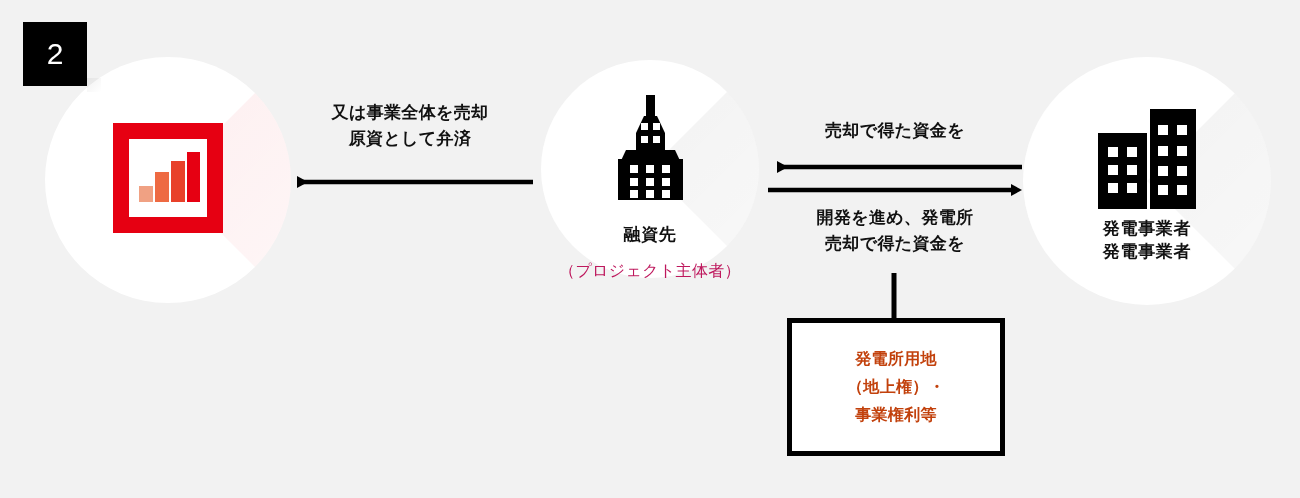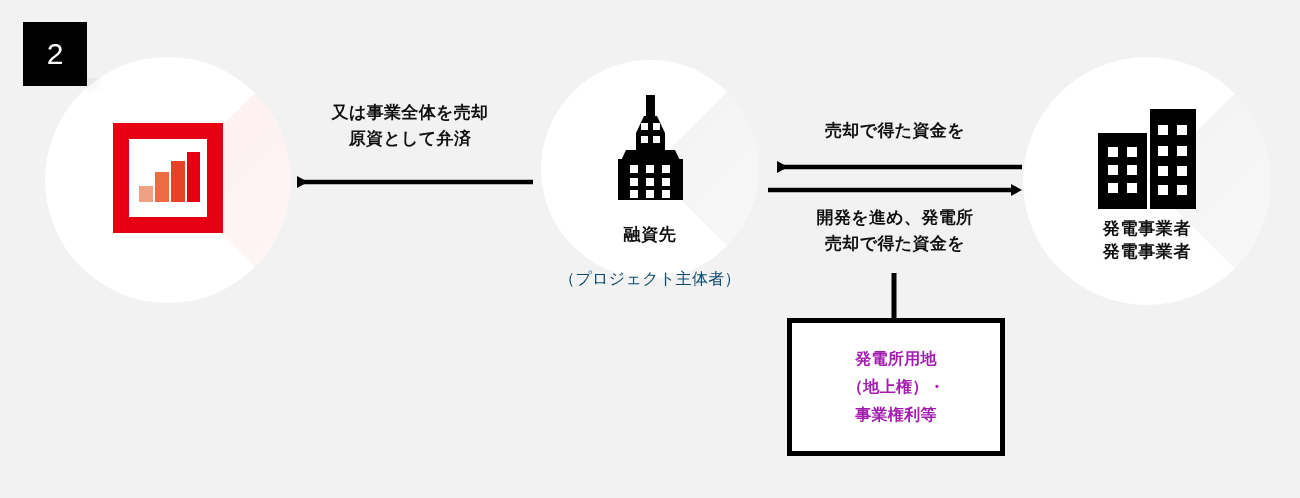--- a/index.html
+++ b/index.html
@@ -111,22 +111,22 @@
     font-size: 17px;
     font-weight: bold;
     letter-spacing: 0.04em;
     line-height: 1.35;
   }
   .caption-sub {
     font-size: 16px;
     font-weight: 400;
     letter-spacing: 0.02em;
     line-height: 1.5;
-    margin-top: 20px;
-    color: #0c4a6e;
+    margin-top: 12px;
+    color: #be185d;
   }
 
   
   .flow-label {
     position: absolute;
     text-align: center;
     font-size: 17px;
     font-weight: bold;
     letter-spacing: 0.02em;
     line-height: 1.55;
@@ -159,21 +159,21 @@
     display: flex;
     align-items: center;
     justify-content: center;
   }
   .asset-box-text {
     text-align: center;
     font-size: 16px;
     font-weight: bold;
     line-height: 1.75;
     letter-spacing: 0.02em;
-    color: #a21caf;
+    color: #c2410c;
     white-space: nowrap;
   }
 </style>
 </head>
 <body>
 
 <div id="stage">
 
   <div class="step-badge-shadow"></div>
   <div class="step-badge">

